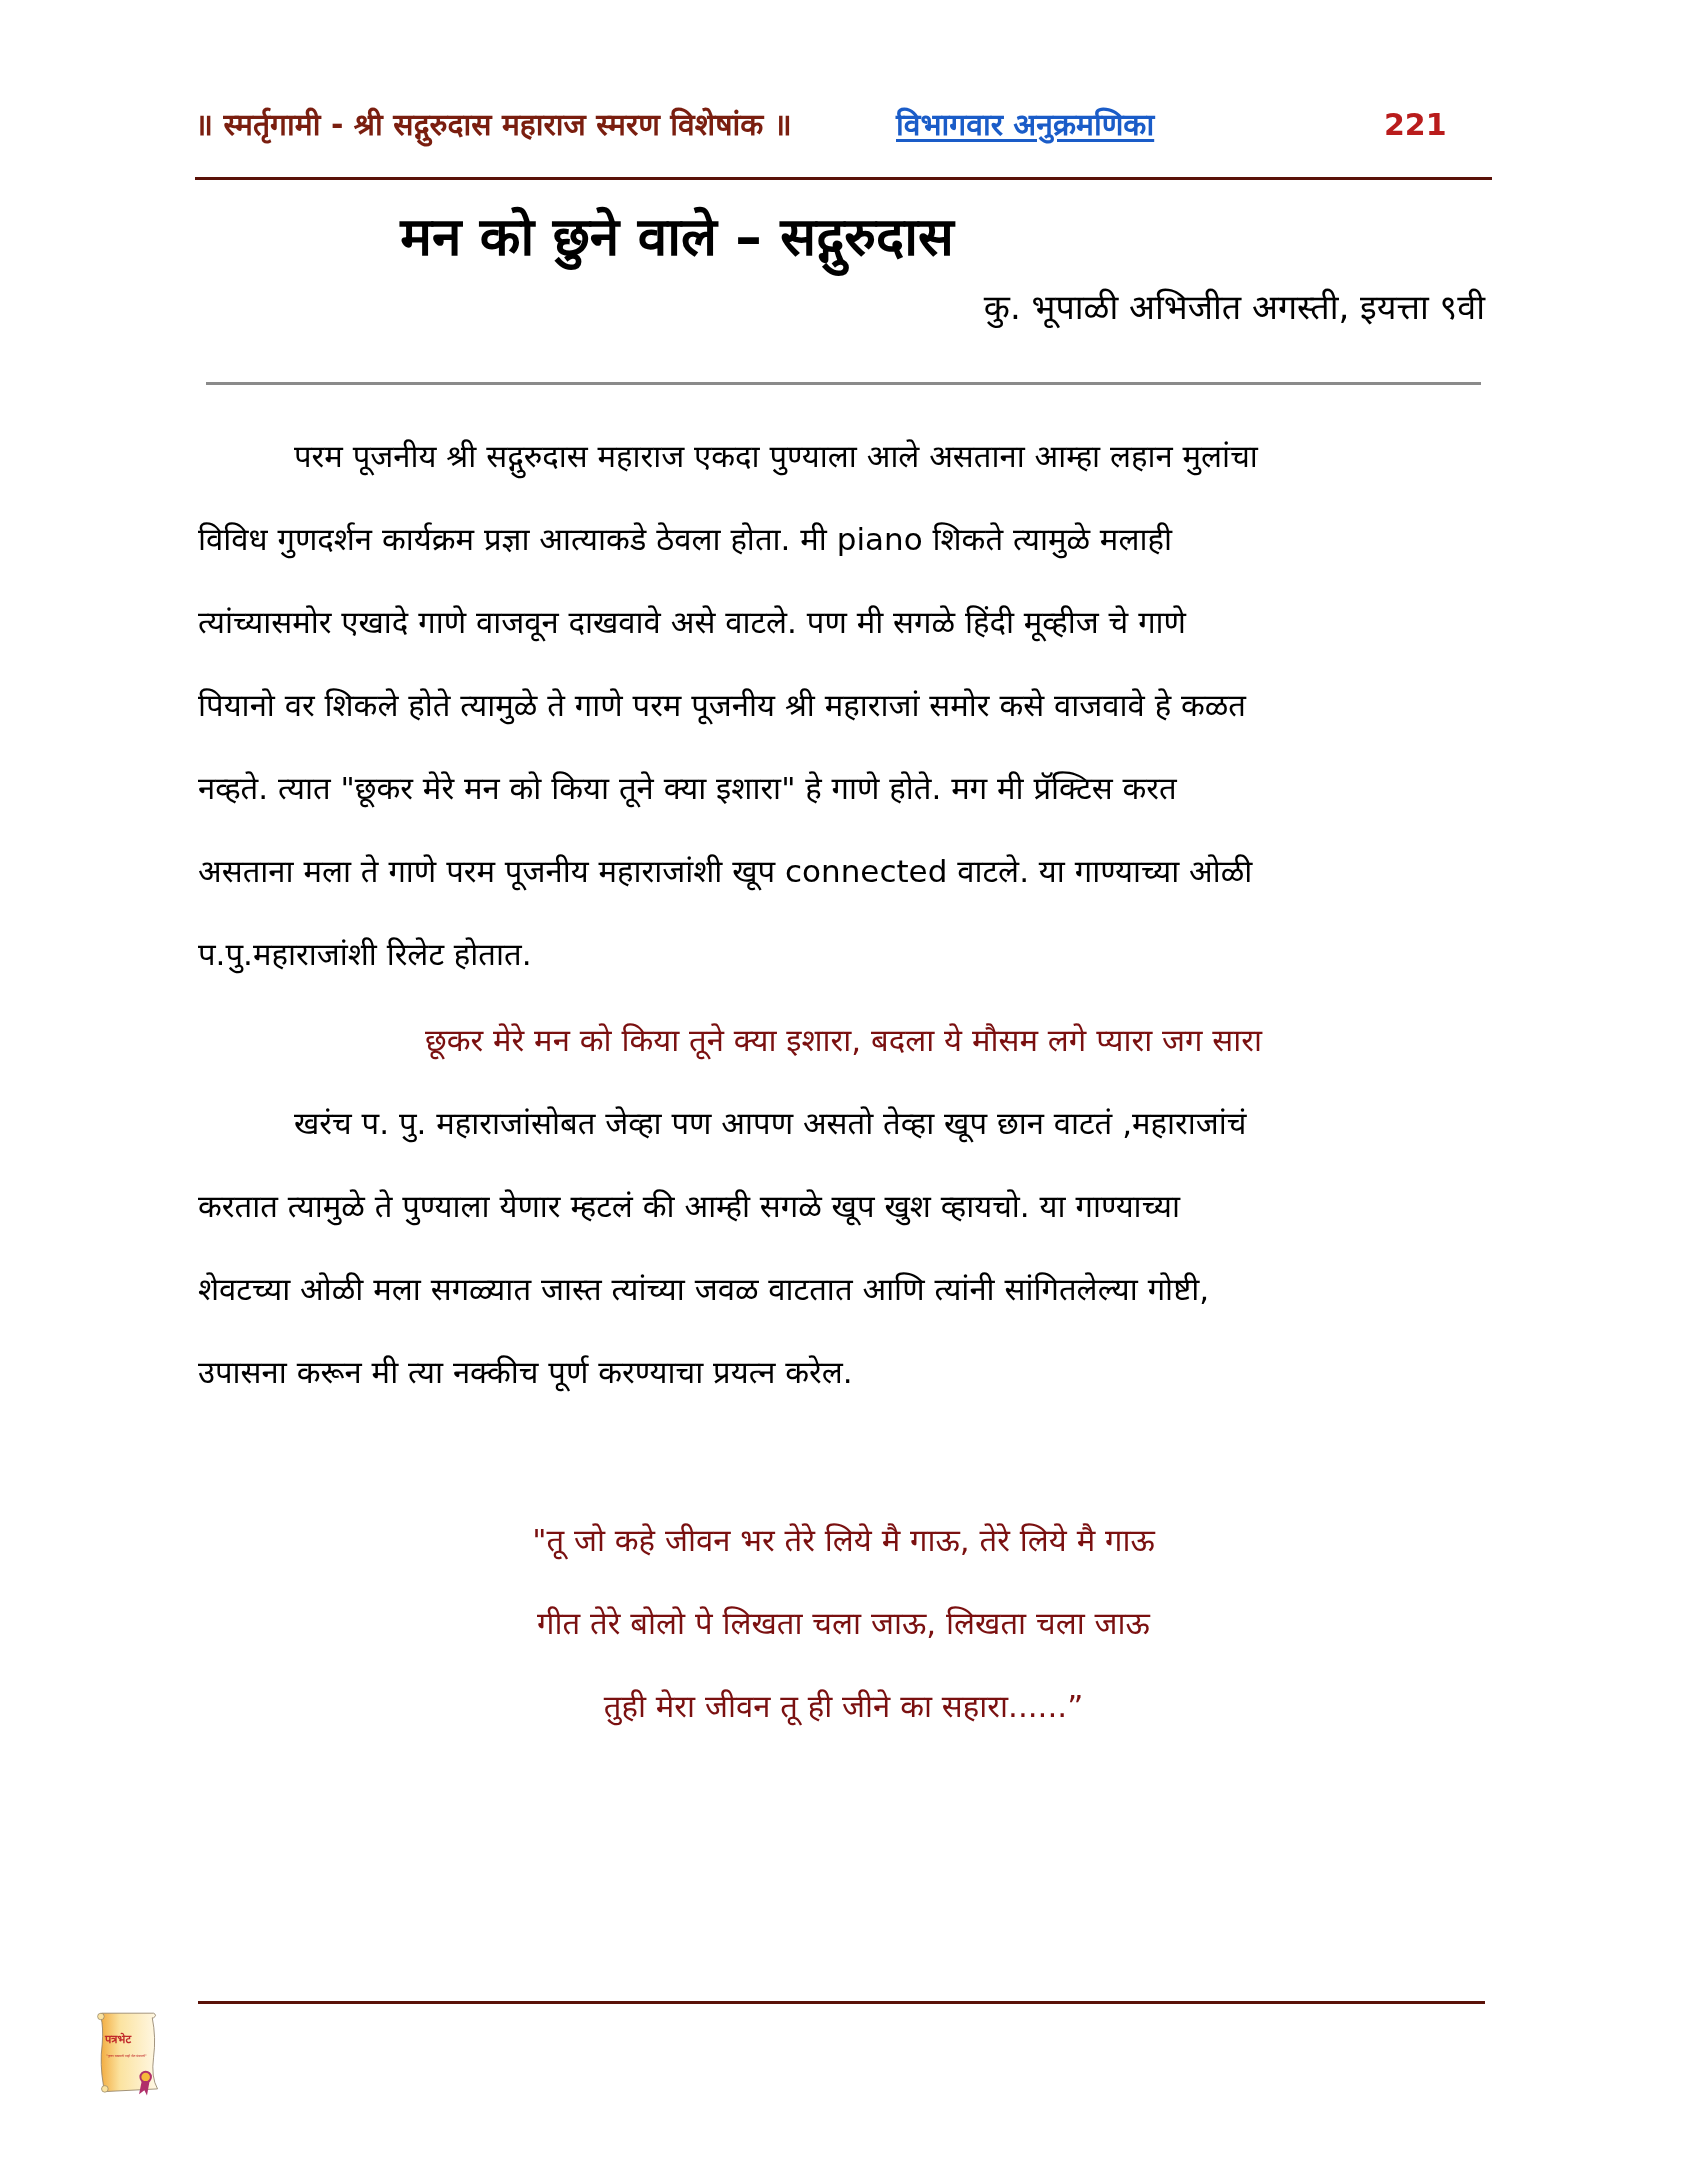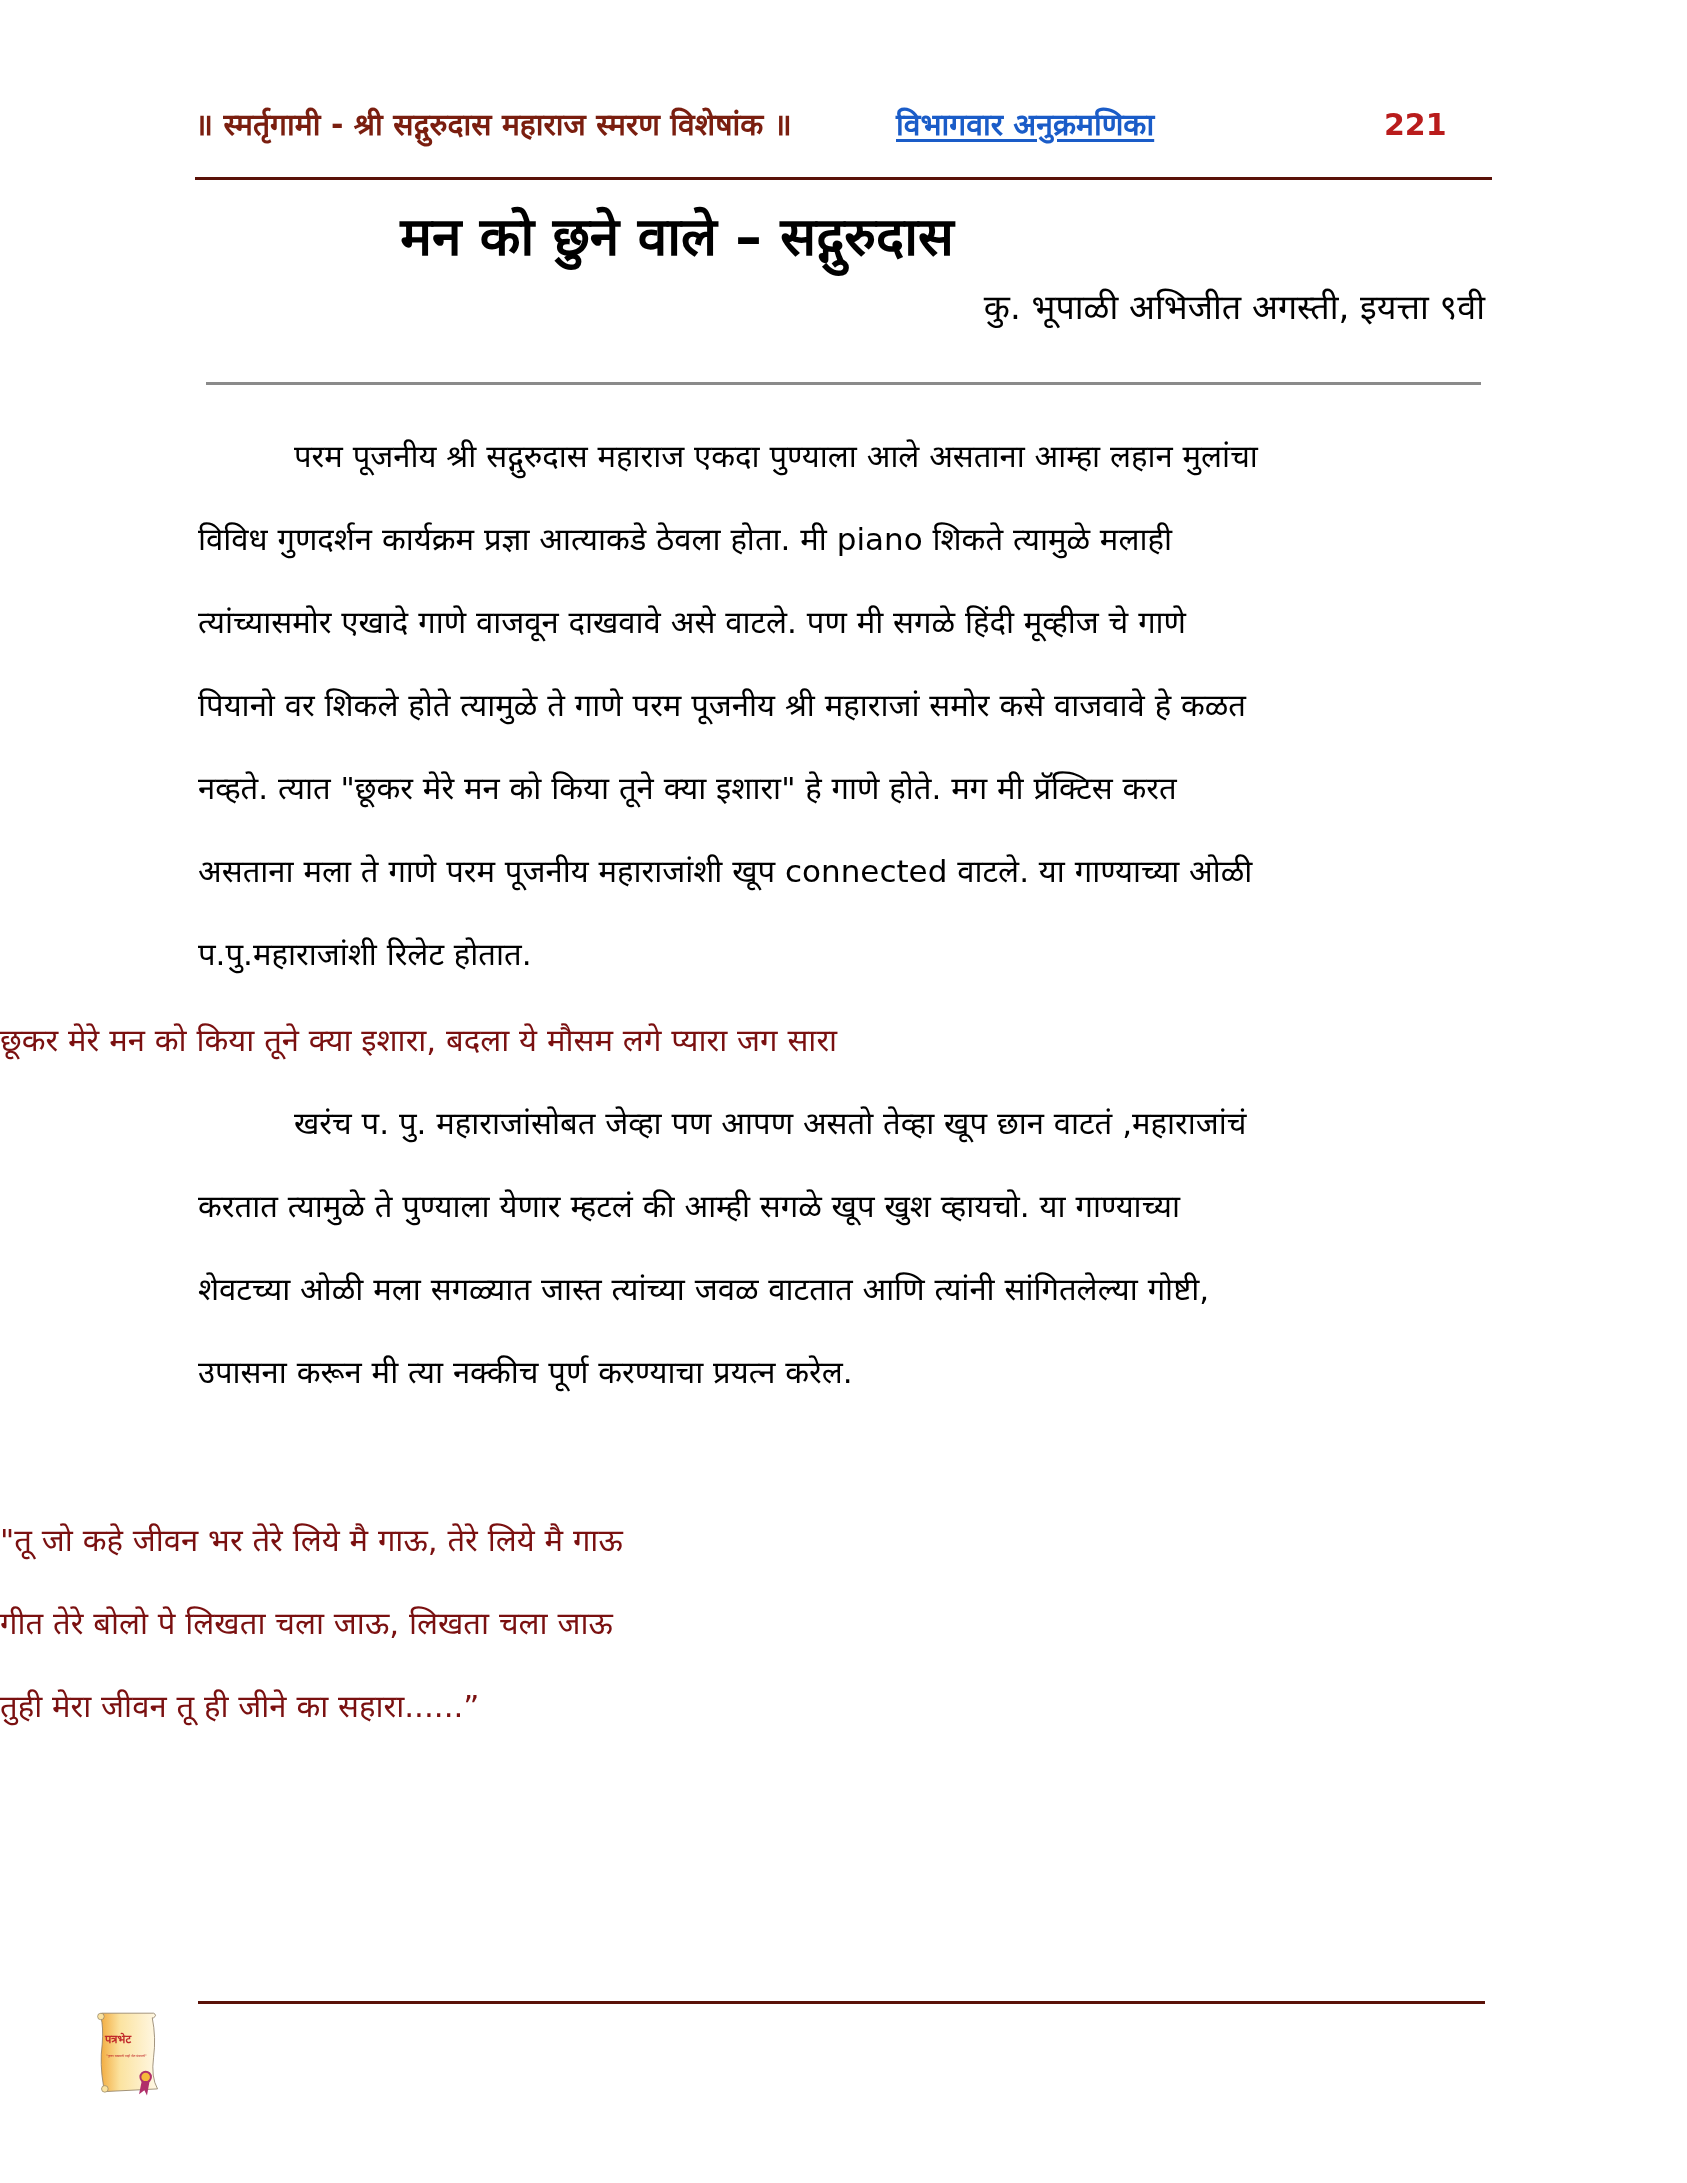--- a/index.html
+++ b/index.html
@@ -115,20 +115,21 @@
     }
     .para-1 { top: 415px; }
     .para-2 { top: 1082px; }
     .indent { display: inline-block; width: 96px; }
     .line { display: block; white-space: nowrap; }
 
     .lyric {
       position: absolute;
       left: 0;
       width: 1687px;
+      text-align: center;
       font-size: 31px;
       line-height: 83px;
       color: #7a1010;
       white-space: nowrap;
     }
     .lyric-1 { top: 999px; }
     .lyric-block { top: 1499px; }
     .lyric-block .line { display: block; }
 
     

